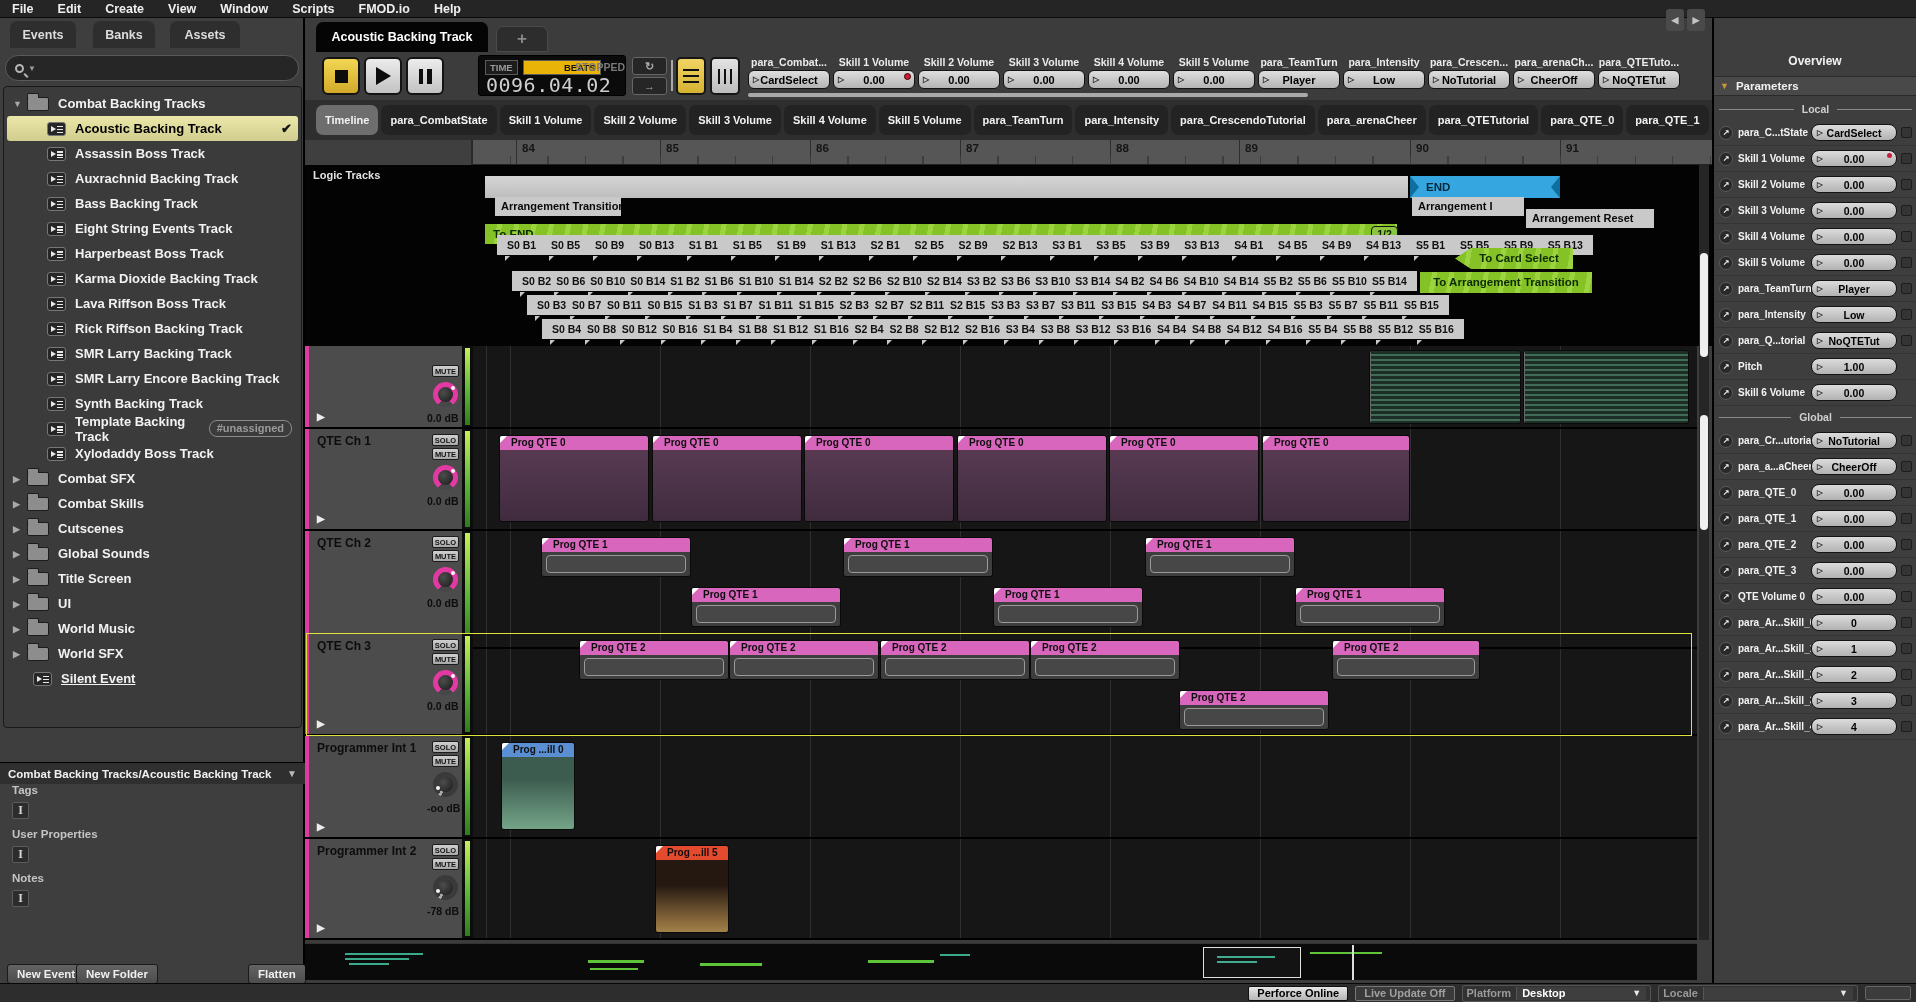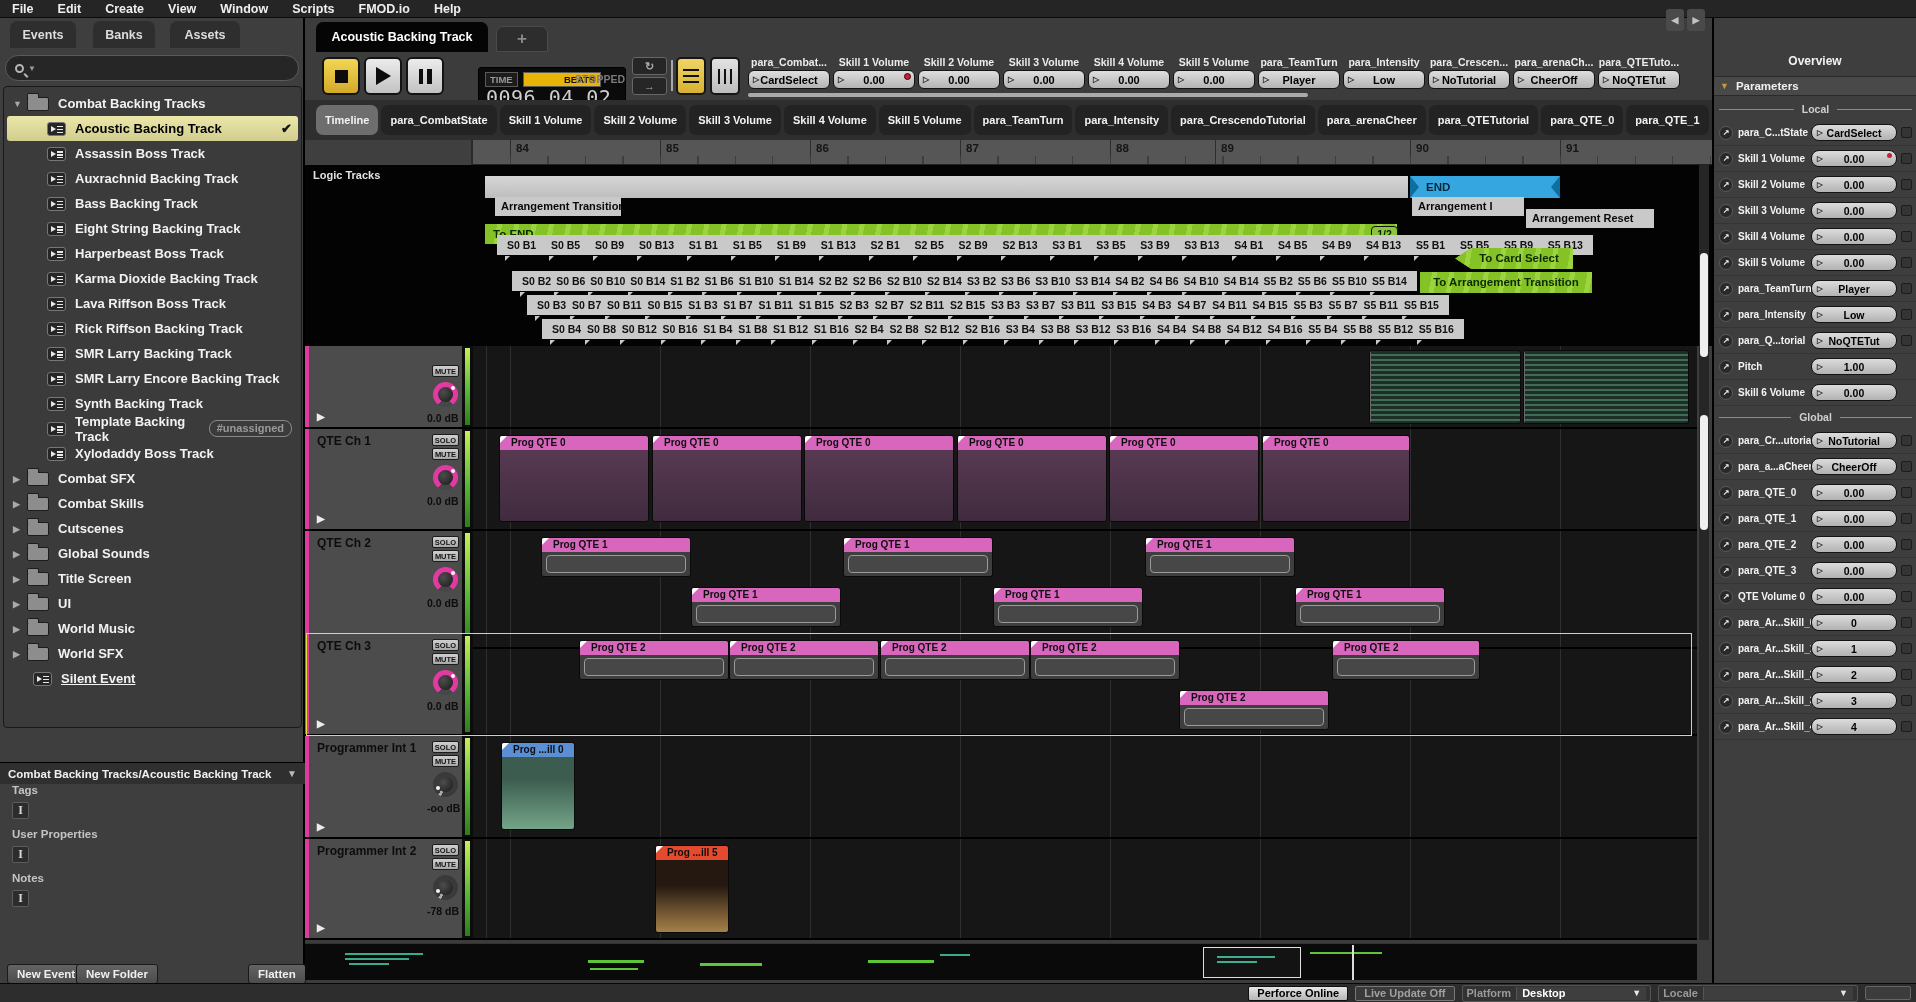--- a/index.html
+++ b/index.html
@@ -39,21 +39,21 @@
   
   #maintab{position:absolute;left:316px;top:22px;width:172px;height:30px;background:#050505;border-radius:7px 7px 0 0;color:#fff;font-size:12.5px;display:flex;align-items:center;justify-content:center;}
   #plustab{position:absolute;left:496px;top:26px;width:52px;height:26px;background:#2d2d2d;border:1px solid #4a4a4a;border-radius:7px 7px 0 0;color:#8a8a8a;font-size:17px;display:flex;align-items:center;justify-content:center;}
   .tbtn{position:absolute;top:57px;width:38px;height:38px;border:2px solid #141414;border-radius:6px;display:flex;align-items:center;justify-content:center;}
   .tbtn.stop{background:linear-gradient(#f2d654,#d3a92a);}
   .tbtn.play,.tbtn.pause{background:linear-gradient(#ececec,#c2c2c2);}
   .glyph-square{width:13px;height:13px;background:#0c0c0c;}
   .glyph-play{border-left:15px solid #0c0c0c;border-top:9px solid transparent;border-bottom:9px solid transparent;}
   .glyph-pause{display:flex;gap:4px;}
   .glyph-pause i{width:4.5px;height:15px;background:#0c0c0c;}
-  #timepanel{position:absolute;left:478px;top:67px;width:148px;height:41px;background:#0b0b0b;border-radius:3px;border:1px solid #000;}
+  #timepanel{position:absolute;left:478px;top:55px;width:148px;height:41px;background:#0b0b0b;border-radius:3px;border:1px solid #000;}
   .chip-time{position:absolute;top:4px;font-size:9.5px;padding:0 4px;line-height:13px;border:1px solid #5a5a5a;}
   #chip-time{left:6px;background:#1c1c1c;color:#9a9a9a;}
   #chip-beats{left:44px;background:#eab308;color:#111;padding-left:40px;}
   #stopped{position:absolute;left:96px;top:5px;color:#7a7a7a;font-size:10.5px;}
   #digits{position:absolute;left:7px;top:17px;color:#cecece;font-family:"DejaVu Sans Mono",monospace;font-size:20px;font-weight:normal;letter-spacing:0.5px;}
   .vline{position:absolute;background:#a8a8a8;}
   .sbtn{position:absolute;left:632px;width:35px;height:18px;background:#262626;border:1px solid #666;border-radius:3px;color:#aaa;font-size:11px;display:flex;align-items:center;justify-content:center;line-height:1;}
   .vbtn{position:absolute;top:57px;width:30px;height:38px;border:2px solid #161616;border-radius:5px;display:flex;align-items:center;justify-content:center;}
   #view-tracks{left:676px;background:linear-gradient(#f0d463,#d6b232);}
   #view-lanes{left:710px;background:linear-gradient(#e2e2e2,#bdbdbd);}
@@ -226,21 +226,21 @@
 
           <span class="eicon"></span>
           <span class="tlabel">Bass Backing Track</span>
 
         </div>
 
         <div class="trow event child">
           <span class="caret"></span>
 
           <span class="eicon"></span>
-          <span class="tlabel">Eight String Backing Track</span>
+          <span class="tlabel">Eight String Events Track</span>
 
         </div>
 
         <div class="trow event child">
           <span class="caret"></span>
 
           <span class="eicon"></span>
           <span class="tlabel">Harperbeast Boss Track</span>
 
         </div>
@@ -509,26 +509,26 @@
         <div class="stab">para_QTE_0</div>
         <div class="stab">para_QTE_1</div>
       </div>
   </div>
   <div class="tab-arrow" style="left:1666px;">◀</div>
   <div class="tab-arrow" style="left:1687px;">▶</div>
 
   <div id="ruler">
     <div>
 
-    <span class="rbar" style="position: absolute; left: 205px;">84</span>
+    <span class="rbar" style="position: absolute; left: 211px;">84</span>
         <span class="rbar" style="position: absolute; left: 355px;">85</span>
         <span class="rbar" style="position: absolute; left: 505px;">86</span>
         <span class="rbar" style="position: absolute; left: 655px;">87</span>
         <span class="rbar" style="position: absolute; left: 805px;">88</span>
-        <span class="rbar" style="position: absolute; left: 910px;">89</span>
+        <span class="rbar" style="position: absolute; left: 934px;">89</span>
         <span class="rbar" style="position: absolute; left: 1105px;">90</span>
         <span class="rbar" style="position: absolute; left: 1255px;">91</span>
       </div>
     <div id="ruler-minor"></div>
     <div id="ruler-cap"></div>
   </div>
 
   <div id="logic">
     <span id="logic-label">Logic Tracks</span>
     <div id="tempobar"></div>

